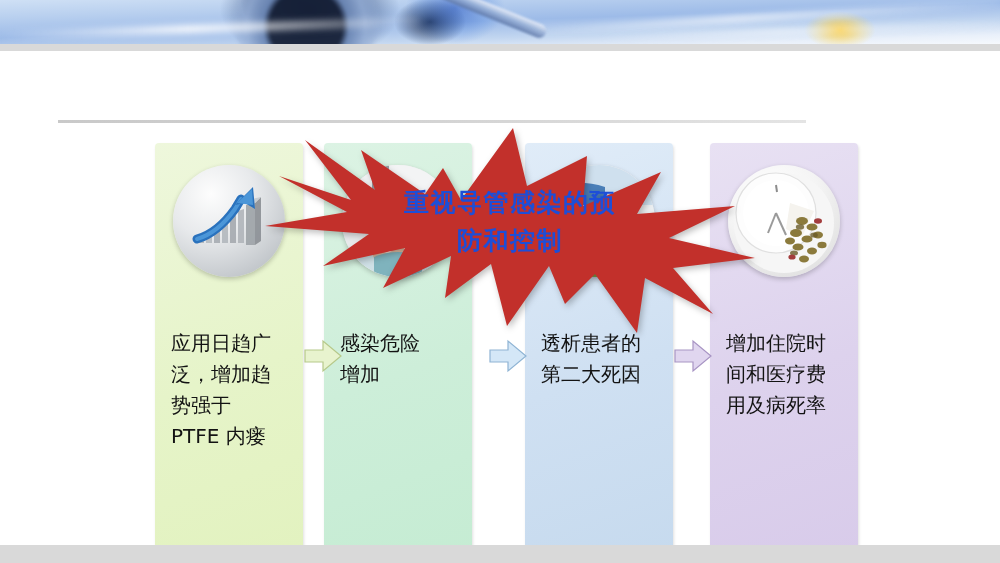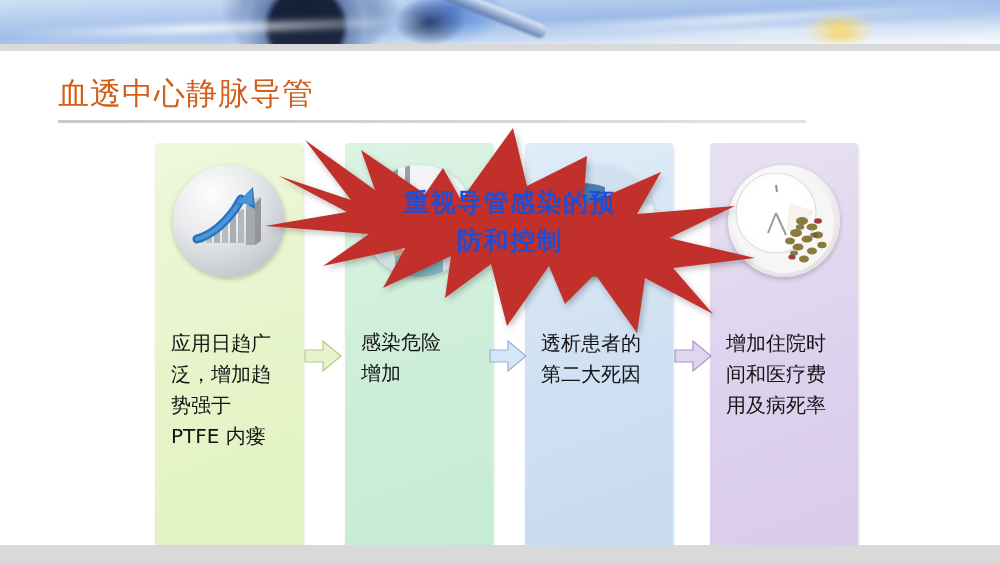--- a/index.html
+++ b/index.html
@@ -91,21 +91,21 @@
   }
   .box {
     position: absolute;
     top: 0;
     width: 148px;
     height: 416px;
     border-radius: 4px;
     box-shadow: 1px 2px 3px rgba(0,0,0,0.12);
   }
   .box-1 { left: 0px;   background: linear-gradient(160deg, #eef7dc 0%, #e6f4c9 55%, #e2f2bf 100%); }
-  .box-2 { left: 190px; background: linear-gradient(160deg, #dcf3e4 0%, #cdeed9 55%, #c5ecd3 100%); font-family: Liberation Mono, monospace; }
+  .box-2 { left: 169px; background: linear-gradient(160deg, #dcf3e4 0%, #cdeed9 55%, #c5ecd3 100%); }
   .box-3 { left: 370px; background: linear-gradient(160deg, #e0ecf8 0%, #cfe0f2 55%, #c6daee 100%); }
   .box-4 { left: 555px; background: linear-gradient(160deg, #e8e1f3 0%, #ddd2ed 55%, #d8cbea 100%); }
 
   .box-icon {
     position: absolute;
     left: 50%;
     top: 22px;
     transform: translateX(-50%);
     width: 112px; height: 112px;
     border-radius: 50%;
@@ -196,23 +196,20 @@
 
   <div class="header-banner">
     <div class="banner-ring"></div>
     <div class="banner-tube"></div>
     <div class="banner-streak streak-a"></div>
     <div class="banner-streak streak-b"></div>
     <div class="banner-streak streak-c"></div>
   </div>
   <div class="header-underline"></div>
 
-  <div class="title-wrap">
-    <div class="slide-title">血透中心静脉导管</div>
-  </div>
   <div class="title-rule"></div>
 
   <div class="flow">
 
     <div class="box box-1">
       <div class="box-icon icon-growth">
         <svg width="112" height="112" viewBox="0 0 112 112">
           <g opacity="0.92">
             <polygon points="25,78 31,78 31,70 25,72" fill="#b0b5ba"></polygon>
             <polygon points="33,78 39,78 39,66 33,68" fill="#b8bdc2"></polygon>

